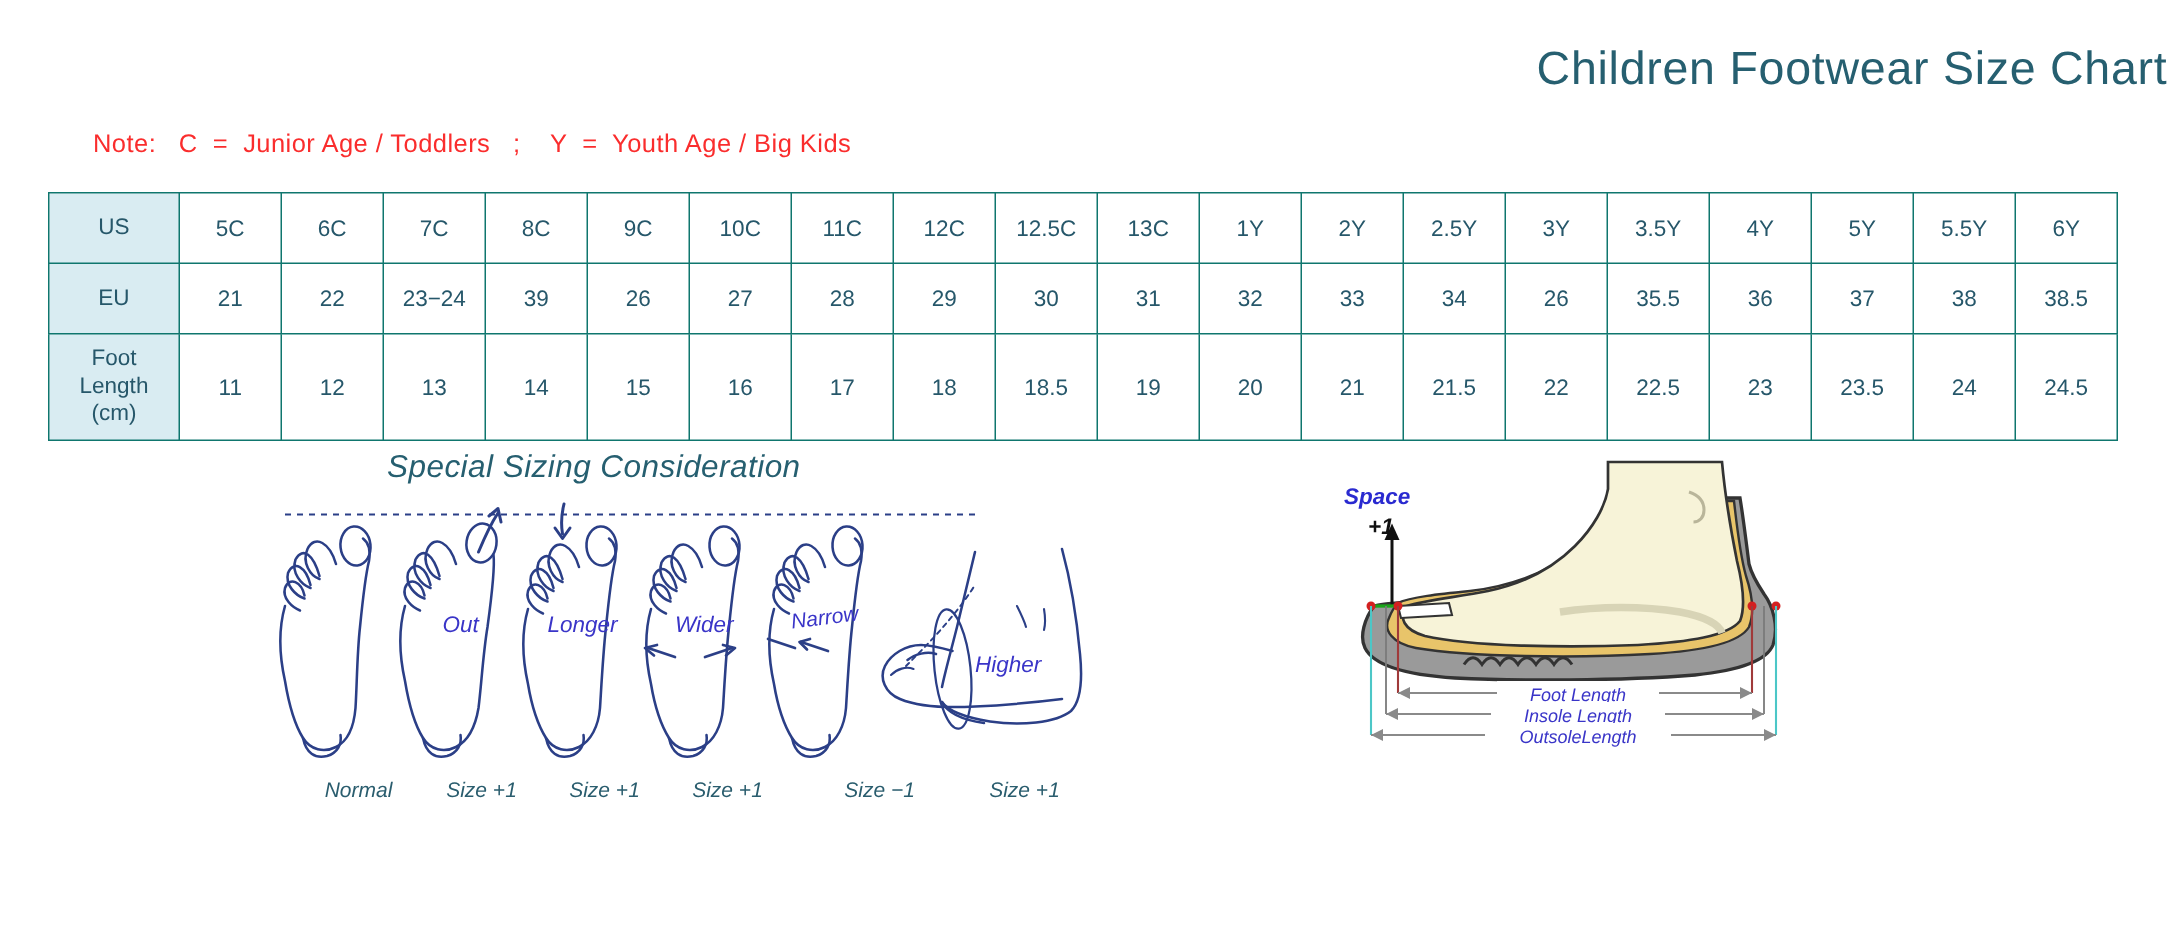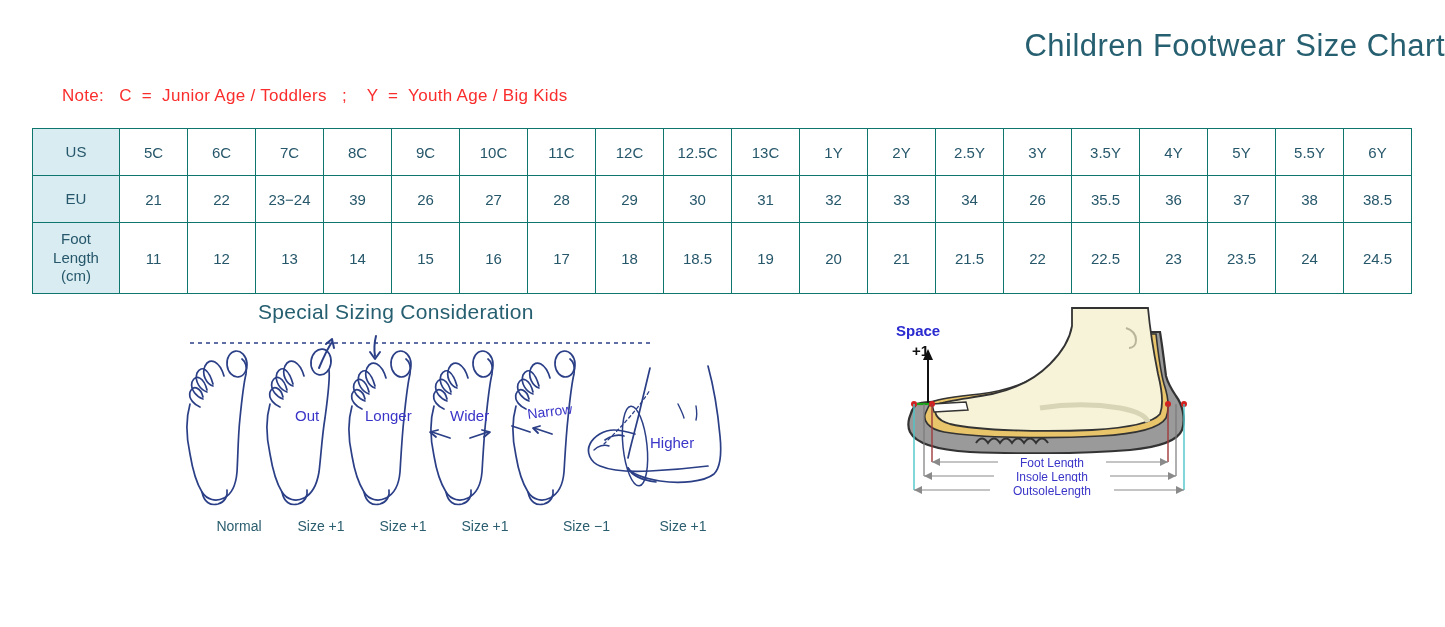--- a/index.html
+++ b/index.html
@@ -62,20 +62,21 @@
     width: 86px;
     font-size: 15px;
     line-height: 1.25;
   }
   td.rowhead .fl-lines { display: block; }
 
   
   .lower {
     position: relative;
     height: 270px;
+    font-style: italic;
   }
 
   .special-title {
     position: absolute;
     left: 258px;
     top: 6px;
     font-size: 21px;
     color: #265f70;
     letter-spacing: 0.3px;
   }

